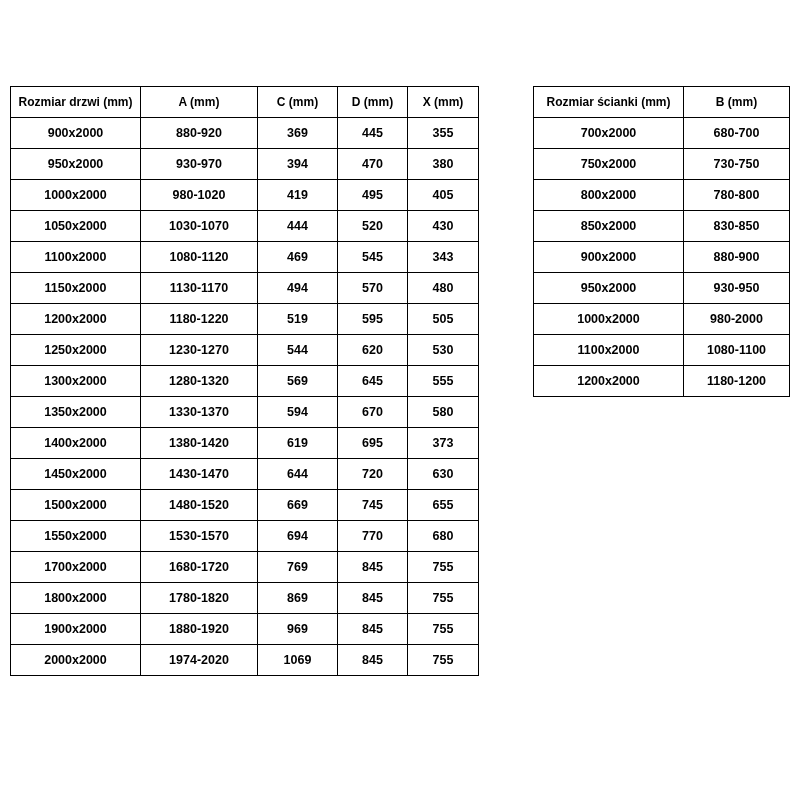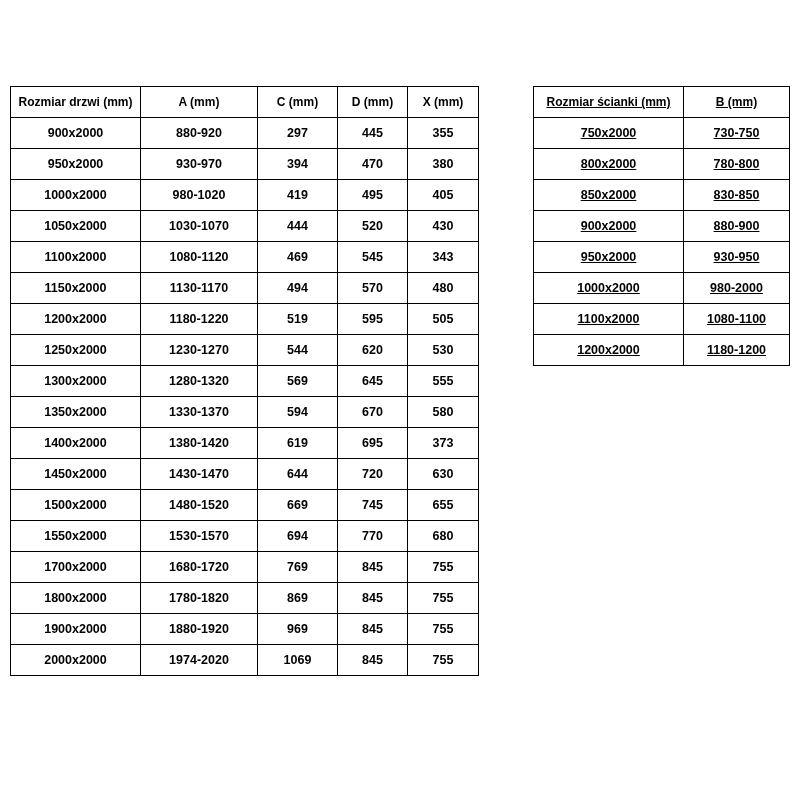--- a/index.html
+++ b/index.html
@@ -55,21 +55,20 @@
   #doors-table col.c2 { width: 80px; }
   #doors-table col.c3 { width: 70px; }
   #doors-table col.c4 { width: 71px; }
   #doors-table th {
     font-size: 12px;
   }
   
   #walls-table th, #walls-table td {
     height: 30px;
     font-size: 12.5px;
-    text-decoration: underline;
   }
   #walls-table col.w0 { width: 150px; }
   #walls-table col.w1 { width: 106px; }
   #walls-table th {
     font-size: 12px;
   }
 </style>
 </head>
 <body>
 
@@ -90,21 +89,21 @@
           <th>A (mm)</th>
           <th>C (mm)</th>
           <th>D (mm)</th>
           <th>X (mm)</th>
         </tr>
       </thead>
       <tbody>
         <tr>
           <td>900x2000</td>
           <td>880-920</td>
-          <td>297</td>
+          <td>369</td>
           <td>445</td>
           <td>355</td>
         </tr>
         <tr>
           <td>950x2000</td>
           <td>930-970</td>
           <td>394</td>
           <td>470</td>
           <td>380</td>
         </tr>
@@ -231,20 +230,24 @@
           <col class="w1">
       </colgroup>
       <thead>
         <tr>
           <th>Rozmiar ścianki (mm)</th>
           <th>B (mm)</th>
         </tr>
       </thead>
       <tbody>
         <tr>
+          <td>700x2000</td>
+          <td>680-700</td>
+        </tr>
+        <tr>
           <td>750x2000</td>
           <td>730-750</td>
         </tr>
         <tr>
           <td>800x2000</td>
           <td>780-800</td>
         </tr>
         <tr>
           <td>850x2000</td>
           <td>830-850</td>

